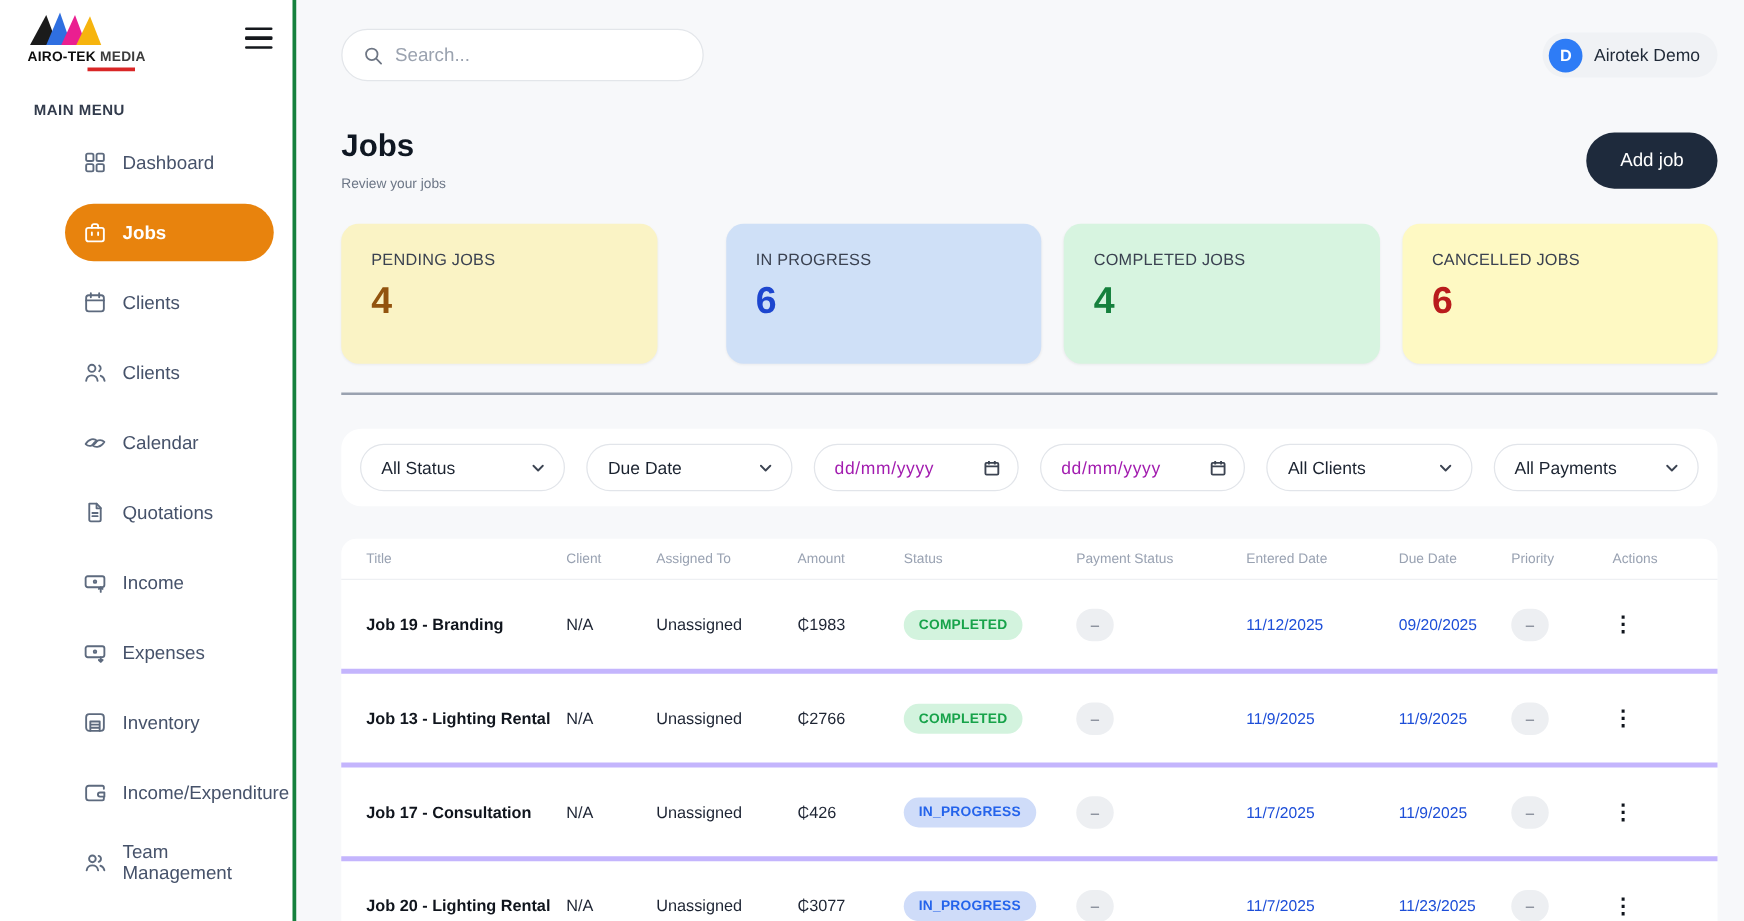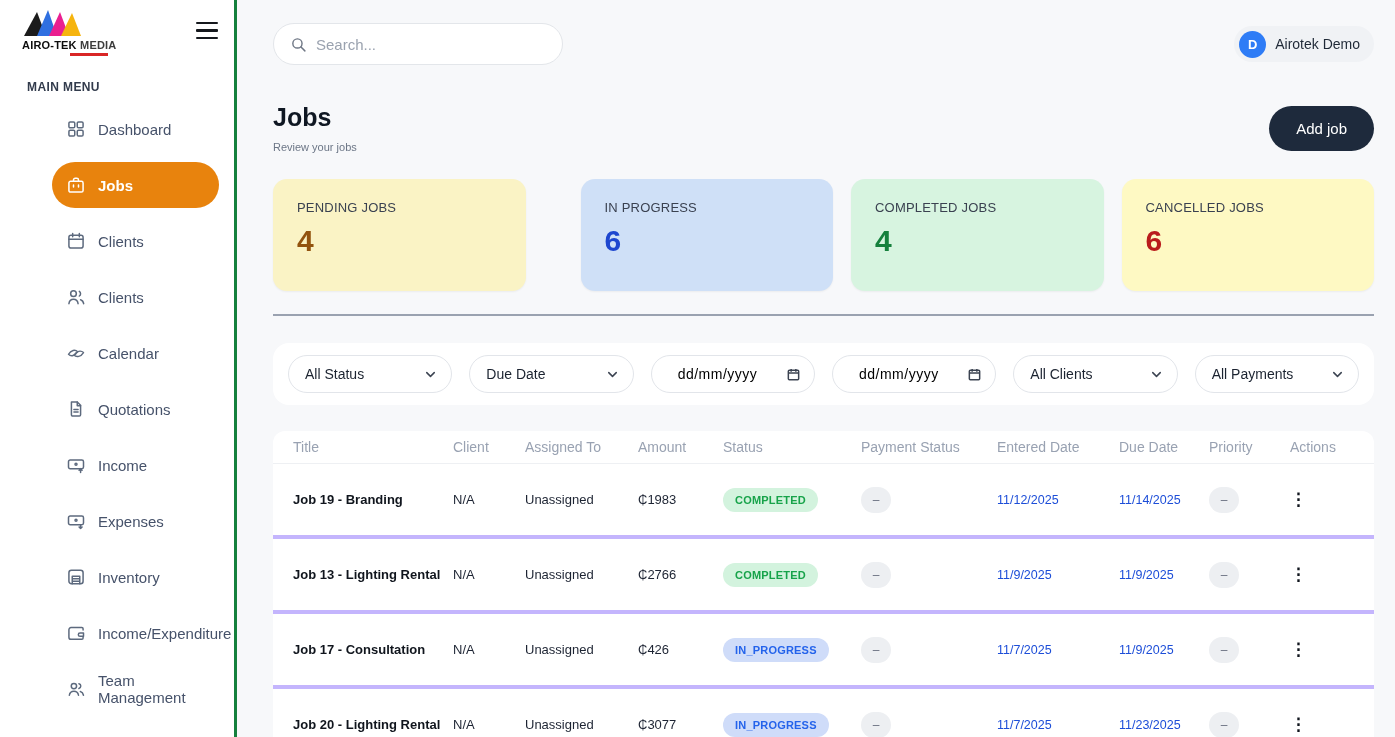--- a/index.html
+++ b/index.html
@@ -47,25 +47,25 @@
   .stats { display:flex; gap:18px; margin-top:26px; }
   .stat-card { flex:1; height:112px; border-radius:14px; padding:21px 24px; box-shadow:0 1px 2px rgba(0,0,0,.05); }
   .stat-label { font-size:13px; color:#3a4150; letter-spacing:.2px; }
   .stat-value { font-size:30px; font-weight:700; margin-top:9px; }
 
   .divider { height:2px; background:#9aa2b0; margin-top:23px; border:none; }
 
   .filterbar { margin-top:27px; background:#fff; border-radius:16px; padding:12px 15px; display:flex; gap:17px; }
   .control { flex:1; height:38px; border:1px solid #e2e5ea; border-radius:19px; display:flex; align-items:center; justify-content:space-between; padding:0 13px 0 16px; font-size:14px; color:#1b2330; background:#fff; cursor:pointer; }
   .control svg { width:15px; height:15px; color:#3c4452; flex-shrink:0; }
-  .date-text { letter-spacing:.5px; color:#000000;margin-left:10px; }
+  .date-text { letter-spacing:.5px; color:#a21caf; }
 
   .table-card { margin-top:26px; background:#fff; border-radius:12px 12px 0 0; min-height:340px; }
   .tgrid { display:grid; grid-template-columns:160px 72px 113px 85px 138px 136px 122px 90px 81px 1fr; padding:0 20px; align-items:center; }
-  .thead { height:33px; border-bottom:1px solid #eef0f3; color:#99a2b2; font-size:14px; }
+  .thead { height:33px; border-bottom:1px solid #eef0f3; color:#99a2b2; font-size:11px; }
   .trow { height:75px; border-bottom:4px solid #c4b5fd; }
   .cell-title { font-size:13px; font-weight:700; color:#10151d; }
   .cell { font-size:13px; color:#1d2433; }
   .cell-date { font-size:12.5px; color:#1d4ed8; }
   .badge { display:inline-flex; align-items:center; justify-content:center; height:24px; padding:0 12px; border-radius:12px; font-size:11px; font-weight:700; letter-spacing:.2px; width:max-content; }
   .badge-green { background:#d3f3de; color:#17a34a; }
   .badge-blue  { background:#cfdcf9; color:#2463eb; }
   .pill-dash { width:30px; height:26px; border-radius:13px; background:#edeff2; color:#69707f; display:flex; align-items:center; justify-content:center; font-size:12px; }
   .dots { font-size:17px; font-weight:700; color:#10151d; cursor:pointer; background:none; border:none; width:24px; text-align:left; font-family:inherit; }
 </style>
@@ -306,21 +306,21 @@
     <div class="tgrid trow">
       <span class="cell-title">Job 19 - Branding</span>
       <span class="cell">N/A</span>
       <span class="cell">Unassigned</span>
       <span class="cell">₵1983</span>
       <span><span class="badge badge-green">COMPLETED</span></span>
       <span>
           <span class="pill-dash">–</span>
         </span>
       <span class="cell-date">11/12/2025</span>
-      <span class="cell-date">11/14/2025</span>
+      <span class="cell-date">09/20/2025</span>
       <span>
           <span class="pill-dash">–</span>
         </span>
       <button class="dots">⋮</button>
     </div>
 
     <div class="tgrid trow">
       <span class="cell-title">Job 13 - Lighting Rental</span>
       <span class="cell">N/A</span>
       <span class="cell">Unassigned</span>

